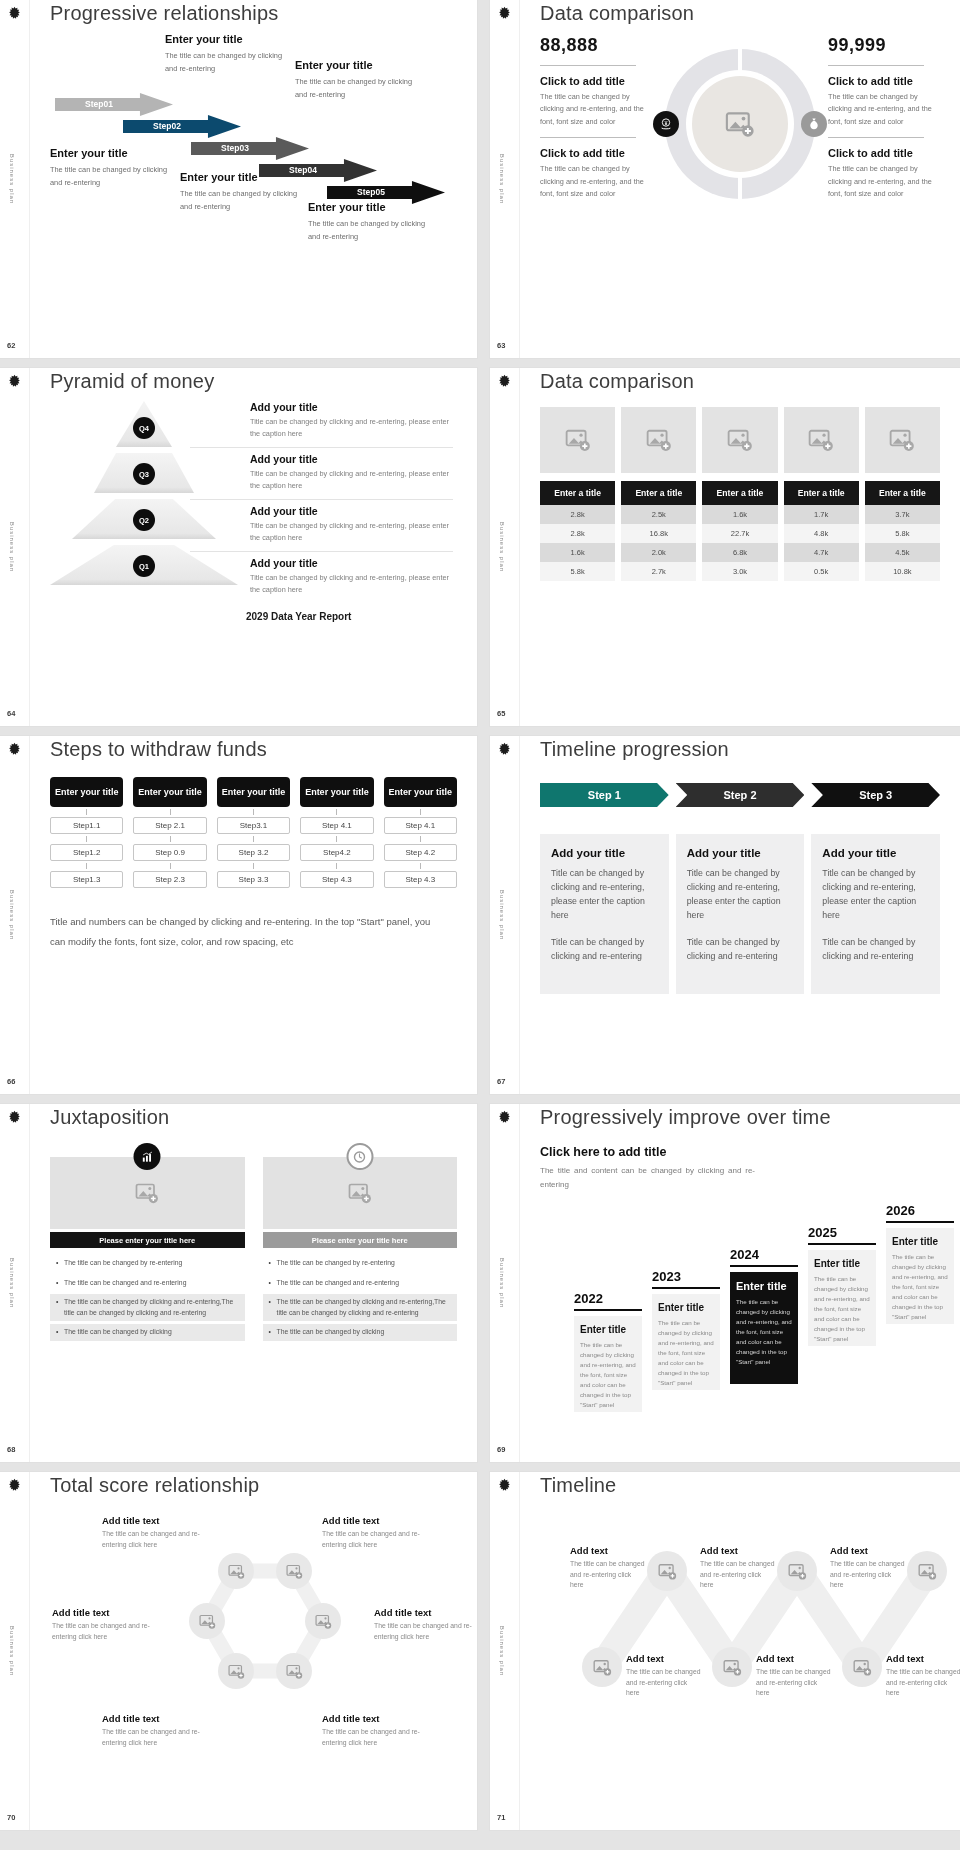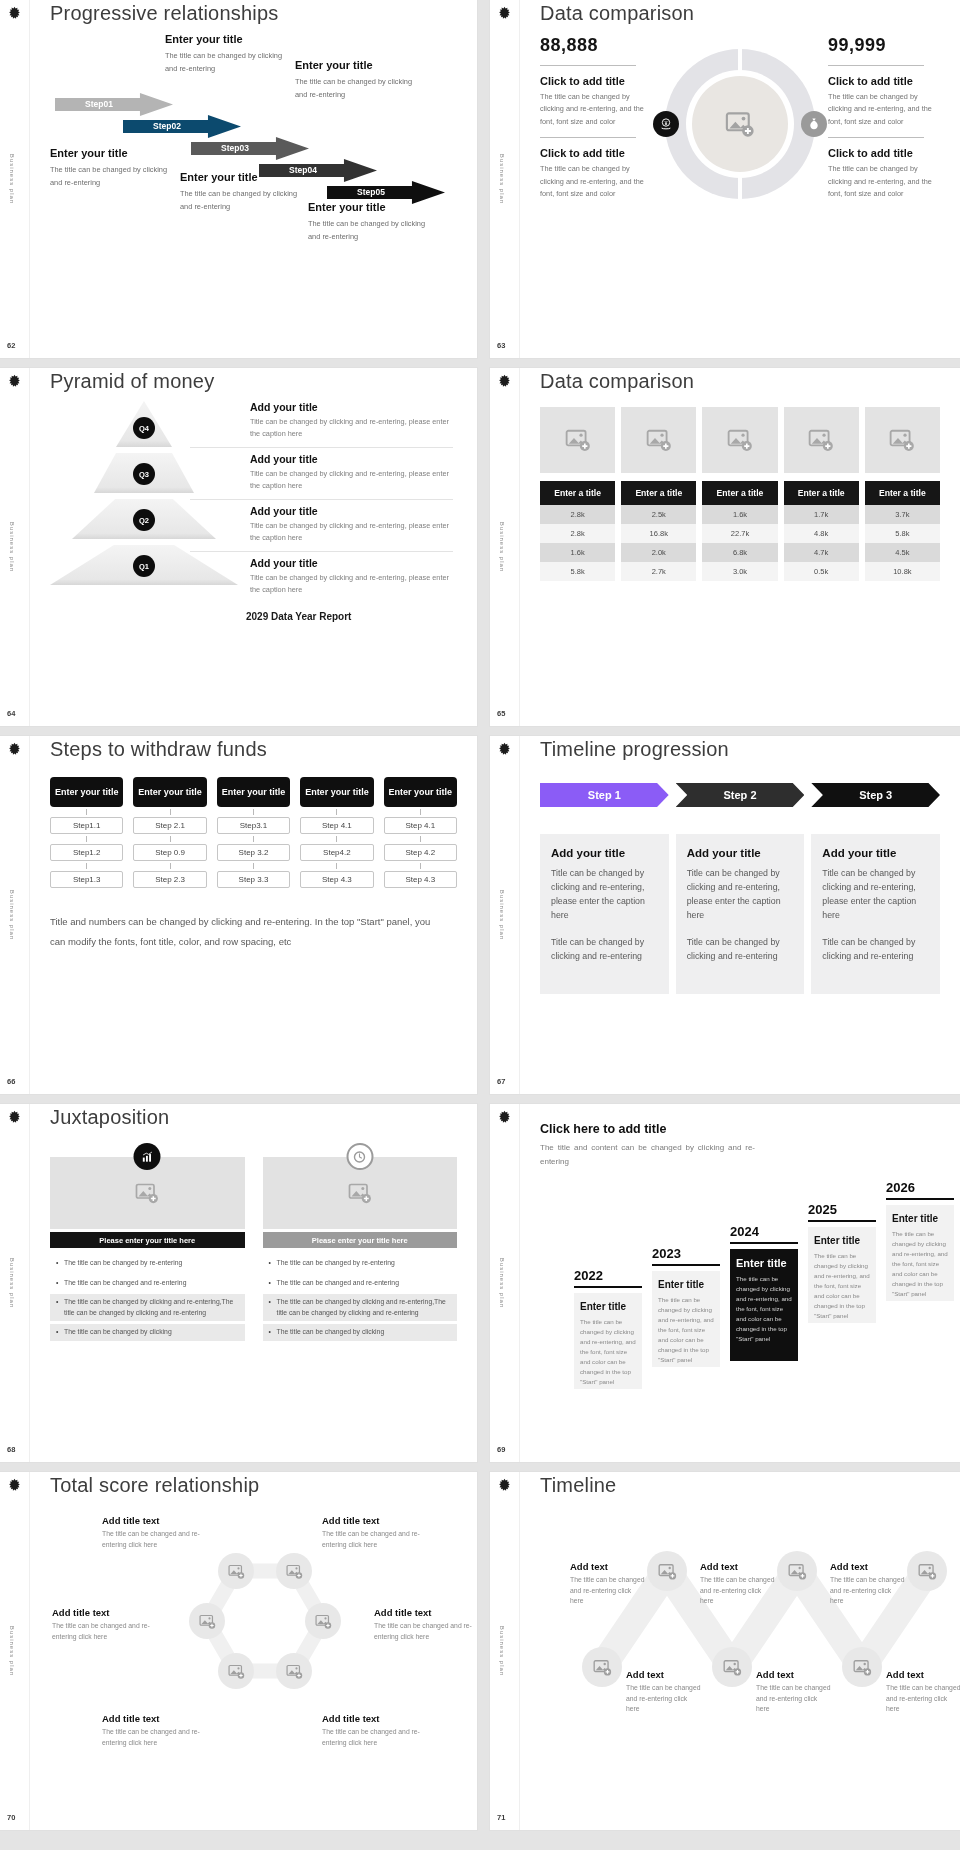--- a/index.html
+++ b/index.html
@@ -76,21 +76,21 @@
   
   .grid66 { display:grid; grid-template-columns:repeat(5,1fr); column-gap:10px; margin-top:16px; }
   .btn66 { min-height:30px; background:#0f0f0f; border-radius:4px; color:#fff; font-size:9px; font-weight:bold; display:flex; align-items:center; justify-content:center; text-align:center; padding:2px 4px; }
   .conn { width:1px; height:6px; background:#b9b9b9; margin:2px auto; }
   .cell66 { height:17px; border:1px solid #c6c6c6; border-radius:2px; background:#fff; font-size:8px; color:#454545; display:flex; align-items:center; justify-content:center; }
   .note66 { margin-top:24px; font-size:9.5px; color:#595959; line-height:2.1; width:96%; }
 
   
   .grid67 { display:grid; grid-template-columns:repeat(3,1fr); column-gap:7px; margin-top:22px; }
   .rib { height:24px; color:#fff; font-size:11px; font-weight:bold; display:flex; align-items:center; justify-content:center; }
-  .rib0 { background:#8b5cf6; clip-path:polygon(0 0,91% 0,100% 50%,91% 100%,0 100%); }
+  .rib0 { background:#0f766e; clip-path:polygon(0 0,91% 0,100% 50%,91% 100%,0 100%); }
   .rib1 { background:#2e2e2e; clip-path:polygon(0 0,91% 0,100% 50%,91% 100%,0 100%,9% 50%); }
   .rib2 { background:#101010; clip-path:polygon(0 0,91% 0,100% 50%,91% 100%,0 100%,9% 50%); }
   .card67 { background:#efeff0; margin-top:5px; padding:13px 11px; height:160px; }
   .card67 .t { font-size:11.5px; font-weight:bold; color:#101010; margin-bottom:7px; }
   .card67 .b { font-size:8.8px; color:#595959; line-height:1.6; }
   .card67 .b2 { margin-top:13px; }
 
   
   .grid68 { display:grid; grid-template-columns:1fr 1fr; column-gap:18px; margin-top:28px; }
   .panel68 { position:relative; }
@@ -138,21 +138,21 @@
   .lbl70 { width:112px; }
   .L0{left:52px;top:12px}.L1{left:272px;top:12px}.L2{left:2px;top:104px}.L3{left:324px;top:104px}.L4{left:52px;top:210px}.L5{left:272px;top:210px}
 
   
   .diag71 { position:relative; height:232px; margin-top:10px; }
   .zigsvg { position:absolute; left:0; top:0; width:440px; height:232px; }
   .c71 { width:40px; height:40px; }
   .c71 .icon { width:19px; height:19px; }
   .c71.n0{left:42px;top:140px}.c71.n1{left:107px;top:44px}.c71.n2{left:172px;top:140px}
   .c71.n3{left:237px;top:44px}.c71.n4{left:302px;top:140px}.c71.n5{left:367px;top:44px}
-  .lbl71 { width:76px;margin-top:16px; }
+  .lbl71 { width:76px; }
   .T0{left:30px;top:38px}.T1{left:160px;top:38px}.T2{left:290px;top:38px}
   .B0{left:86px;top:146px}.B1{left:216px;top:146px}.B2{left:346px;top:146px}
 </style>
 </head>
 <body>
 
 <svg width="0" height="0" style="position:absolute" aria-hidden="true">
   <defs>
     <symbol id="sym-crest" viewBox="0 0 24 24">
       <path d="M12 1.2l1.7 2.9 3-1.3-.4 3.2 3.2-.2-1.7 2.8 2.8 1.5-2.6 1.9 1.9 2.6-3.1.4 1 3-3.1-.7-.2 3.2-2.5-2-2.5 2-.2-3.2-3.1.7 1-3-3.1-.4 1.9-2.6L3.4 9.9l2.8-1.5-1.7-2.8 3.2.2-.4-3.2 3 1.3z"></path>
@@ -460,21 +460,21 @@
         <div>
           <div class="btn66">Enter your title</div>
           <div class="conn"></div>
             <div class="cell66">Step 4.1</div>
           <div class="conn"></div>
             <div class="cell66">Step 4.2</div>
           <div class="conn"></div>
             <div class="cell66">Step 4.3</div>
         </div>
       </div>
-      <div class="note66">Title and numbers can be changed by clicking and re-entering. In the top "Start" panel, you can modify the fonts, font title, color, and row spacing, etc</div>
+      <div class="note66">Title and numbers can be changed by clicking and re-entering. In the top "Start" panel, you can modify the fonts, font size, color, and row spacing, etc</div>
     </div>
   </div>
 
   <div class="slide">
     <div class="side">
       <svg class="logo-svg">
           <use href="#sym-crest"></use>
         </svg>
       <div class="vtext">Business plan</div>
       <div class="pagenum">67</div>
@@ -561,20 +561,21 @@
 
   <div class="slide">
     <div class="side">
       <svg class="logo-svg">
           <use href="#sym-crest"></use>
         </svg>
       <div class="vtext">Business plan</div>
       <div class="pagenum">69</div>
     </div>
     <div class="content">
+      <div class="stitle">Progressively improve over time</div>
       <div class="head69">
         <div class="t">Click here to add title</div>
         <div class="b">The title and content can be changed by clicking and re-entering</div>
       </div>
       <div class="diag69">
         <div class="ms m0">
           <div class="yr">2022</div>
           <div class="mcard">
               <div class="mt">Enter title</div>
           <div class="mb">The title can be changed by clicking and re-entering, and the font, font size and color can be changed in the top "Start" panel</div>

